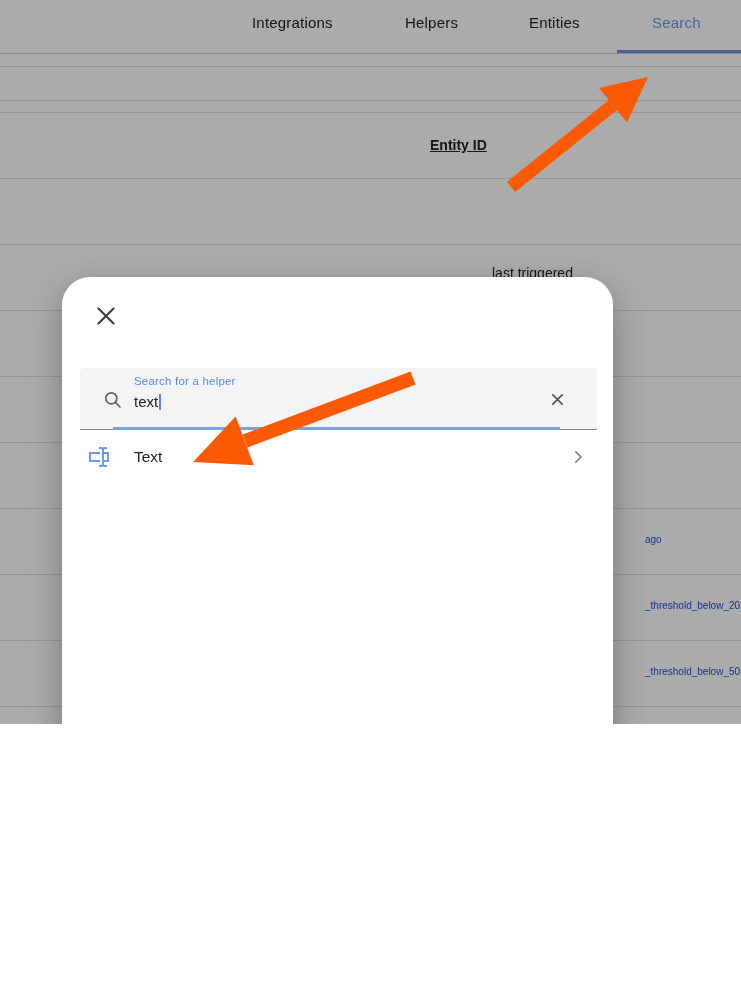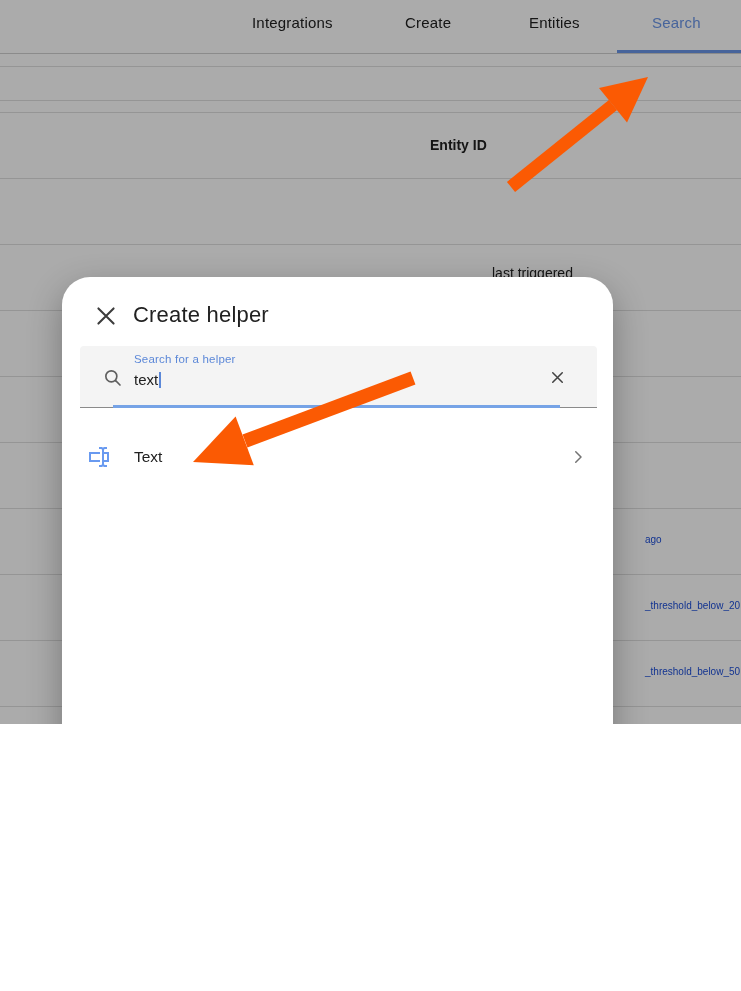--- a/index.html
+++ b/index.html
@@ -6,37 +6,37 @@
   #app{position:relative;width:741px;height:724px;overflow:hidden;
        font-family:"Liberation Sans","DejaVu Sans",sans-serif;background:#fff;}
 
   
   .bg{position:absolute;inset:0;background:#fff;z-index:0;}
   .tabbar{position:absolute;left:0;top:0;width:741px;height:53px;border-bottom:1px solid #cfcfcf;}
   .tab{position:absolute;top:14px;font-size:15px;color:#212121;letter-spacing:.2px;cursor:pointer;}
   .tab.active{color:#6b96e8;}
   .tab-underline{position:absolute;left:617px;top:50px;width:124px;height:3px;background:#6b96e8;}
   .hline{position:absolute;left:0;width:741px;height:1px;background:#dedede;}
-  .th-entity{position:absolute;left:430px;top:137px;font-size:14px;font-weight:bold;color:#212121;}
+  .th-entity{position:absolute;left:430px;top:137px;font-size:14px;font-weight:bold;color:#212121;text-decoration:underline;}
   .occluded-row{position:absolute;left:492px;top:265px;font-size:14px;color:#212121;}
   .frag{position:absolute;left:645px;font-size:10px;color:#1d4ed8;white-space:nowrap;}
   .frag.f1{top:534px;}
   .frag.f2{top:600px;}
   .frag.f3{top:666px;}
 
   
   .scrim{position:absolute;inset:0;background:rgba(0,0,0,0.33);z-index:5;}
 
   
   .dialog{position:absolute;left:62px;top:277px;width:551px;height:701px;background:#fff;
           border-radius:28px;z-index:10;box-shadow:0 12px 34px rgba(0,0,0,0.30);}
   .dlg-close{position:absolute;left:31px;top:26px;width:26px;height:26px;cursor:pointer;}
   .dlg-title{position:absolute;left:71px;top:25px;font-size:22px;color:#212121;letter-spacing:.2px;}
 
-  .search-field{position:absolute;left:18px;top:69px;width:517px;height:62px;
+  .search-field{position:absolute;left:18px;top:91px;width:517px;height:62px;
                 background:#f4f4f4;border-radius:4px 4px 0 0;cursor:text;}
   .search-field::before{content:"";position:absolute;left:0;right:0;bottom:0;height:1px;background:#8a8a8a;}
   .search-field::after{content:"";position:absolute;left:33px;right:37px;bottom:0;height:3px;background:#76a3e6;}
   .sf-icon{position:absolute;left:23px;top:22px;width:20px;height:20px;}
   .sf-label{position:absolute;left:54px;top:7px;font-size:11.5px;color:#5c88d8;letter-spacing:.2px;}
   .sf-value{position:absolute;left:54px;top:25px;font-size:15px;color:#202020;}
   .sf-caret{display:inline-block;width:2px;height:16px;background:#5c88d8;vertical-align:-3px;margin-left:1px;}
   .sf-clear{position:absolute;right:30px;top:22px;width:19px;height:19px;cursor:pointer;}
 
   .result-item{position:absolute;left:0;top:152px;width:551px;height:56px;cursor:pointer;}
@@ -48,21 +48,21 @@
   .arrows{position:absolute;inset:0;z-index:20;pointer-events:none;}
 </style>
 </head>
 <body>
 
 <div id="app">
 
   <div class="bg">
     <div class="tabbar">
       <span class="tab" style="left:252px">Integrations</span>
-      <span class="tab" style="left:405px">Create</span>
+      <span class="tab" style="left:405px">Helpers</span>
       <span class="tab" style="left:529px">Entities</span>
       <span class="tab active" style="left:652px">Search</span>
       <div class="tab-underline"></div>
     </div>
 
     <div class="hline" style="top:66px"></div>
     <div class="hline" style="top:100px"></div>
     <div class="hline" style="top:112px"></div>
     <div class="hline" style="top:178px"></div>
     <div class="hline" style="top:244px"></div>
@@ -82,21 +82,20 @@
   </div>
 
   <div class="scrim"></div>
 
   <div class="dialog">
     <div class="dlg-close">
       <svg width="26" height="26" viewBox="0 0 24 24">
         <path d="M5 5 L19 19 M19 5 L5 19" stroke="#3c3c3c" stroke-width="1.9" fill="none" stroke-linecap="round"></path>
       </svg>
     </div>
-    <div class="dlg-title">Create helper</div>
 
     <div class="search-field">
       <span class="sf-icon">
         <svg width="20" height="20" viewBox="0 0 24 24">
           <circle cx="10" cy="10" r="6.6" stroke="#5f5f5f" stroke-width="2" fill="none"></circle>
           <line x1="15.2" y1="15.2" x2="20.4" y2="20.4" stroke="#5f5f5f" stroke-width="2" stroke-linecap="round"></line>
         </svg>
       </span>
       <span class="sf-label">Search for a helper</span>
       <span class="sf-value"><span>text</span><span class="sf-caret"></span></span>

